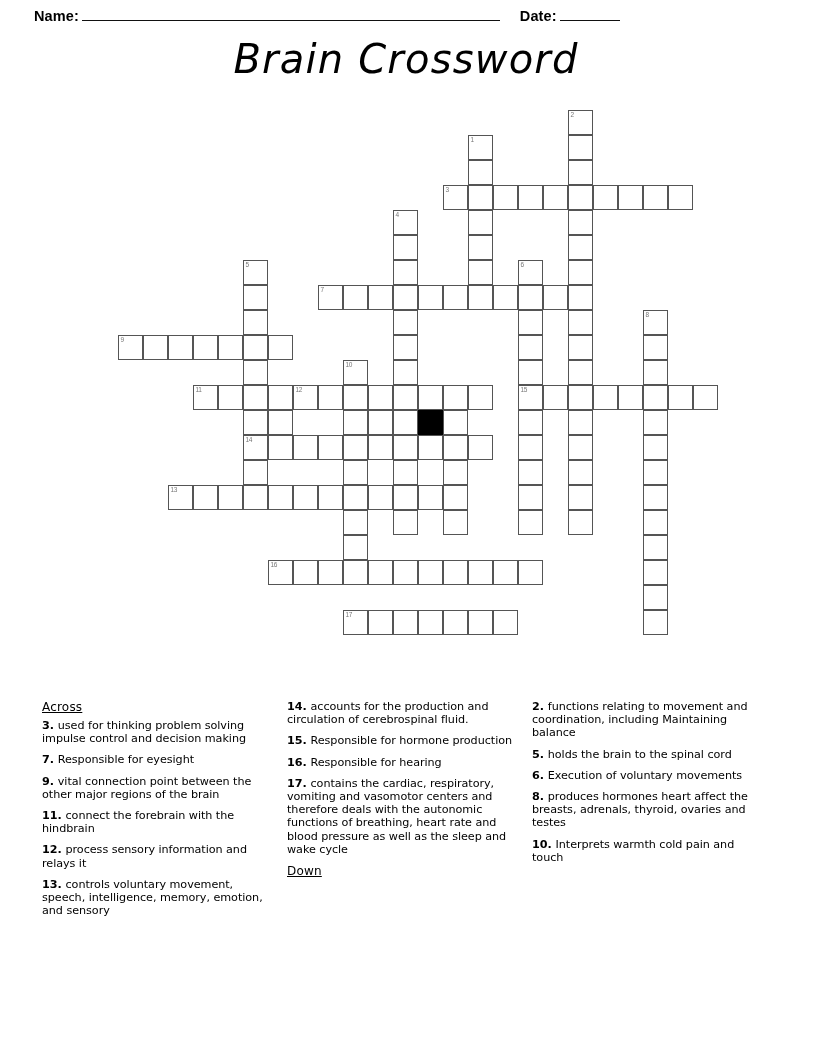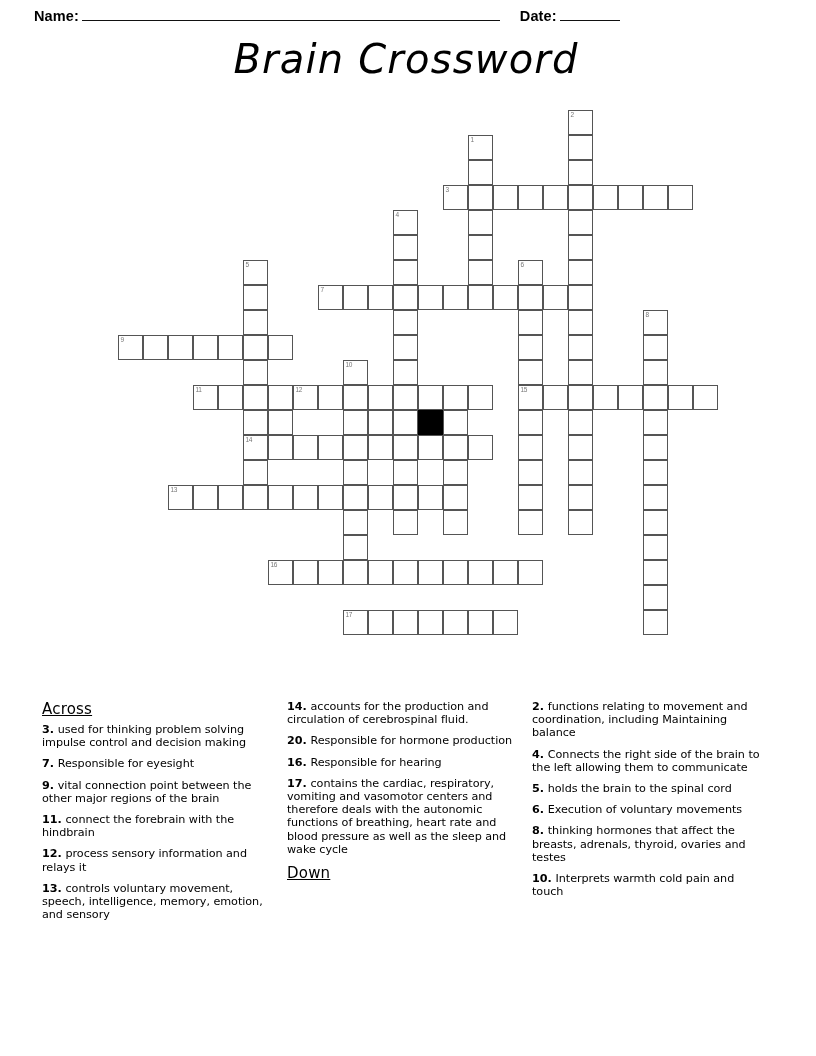--- a/index.html
+++ b/index.html
@@ -92,21 +92,21 @@
     width: 740px;
     display: flex;
     gap: 0px;
   }
   .clue-col {
     width: 245px;
     padding-right: 12px;
   }
   .clue-heading {
     font-family: "DejaVu Sans", sans-serif;
-    font-size: 15px;
+    font-size: 12px;
     font-weight: 400;
     text-decoration: underline;
     margin: 0 0 5px 0;
     letter-spacing: 0.2px;
   }
   .clue-heading.spaced { }
   .clue {
     font-family: "DejaVu Sans", sans-serif;
     font-size: 11.2px;
     line-height: 13.2px;
@@ -325,26 +325,25 @@
       <div class="clue-heading">Across</div>
       <p class="clue"><span class="cnum">3. </span><span>used for thinking problem solving impulse control and decision making</span></p>
       <p class="clue"><span class="cnum">7. </span><span>Responsible for eyesight</span></p>
       <p class="clue"><span class="cnum">9. </span><span>vital connection point between the other major regions of the brain</span></p>
       <p class="clue"><span class="cnum">11. </span><span>connect the forebrain with the hindbrain</span></p>
       <p class="clue"><span class="cnum">12. </span><span>process sensory information and relays it</span></p>
       <p class="clue"><span class="cnum">13. </span><span>controls voluntary movement, speech, intelligence, memory, emotion, and sensory</span></p>
     </div>
   <div class="clue-col" id="clue-col-2">
       <p class="clue"><span class="cnum">14. </span><span>accounts for the production and circulation of cerebrospinal fluid.</span></p>
-      <p class="clue"><span class="cnum">20. </span><span>Responsible for hormone production</span></p>
+      <p class="clue"><span class="cnum">15. </span><span>Responsible for hormone production</span></p>
       <p class="clue"><span class="cnum">16. </span><span>Responsible for hearing</span></p>
       <p class="clue"><span class="cnum">17. </span><span>contains the cardiac, respiratory, vomiting and vasomotor centers and therefore deals with the autonomic functions of breathing, heart rate and blood pressure as well as the sleep and wake cycle</span></p>
       <div class="clue-heading spaced">Down</div>
     </div>
   <div class="clue-col" id="clue-col-3">
       <p class="clue"><span class="cnum">2. </span><span>functions relating to movement and coordination, including Maintaining balance</span></p>
-      <p class="clue"><span class="cnum">4. </span><span>Connects the right side of the brain to the left allowing them to communicate</span></p>
       <p class="clue"><span class="cnum">5. </span><span>holds the brain to the spinal cord</span></p>
       <p class="clue"><span class="cnum">6. </span><span>Execution of voluntary movements</span></p>
-      <p class="clue"><span class="cnum">8. </span><span>thinking hormones that affect the breasts, adrenals, thyroid, ovaries and testes</span></p>
+      <p class="clue"><span class="cnum">8. </span><span>produces hormones heart affect the breasts, adrenals, thyroid, ovaries and testes</span></p>
       <p class="clue"><span class="cnum">10. </span><span>Interprets warmth cold pain and touch</span></p>
     </div>
 </div>
 
 </body></html>

